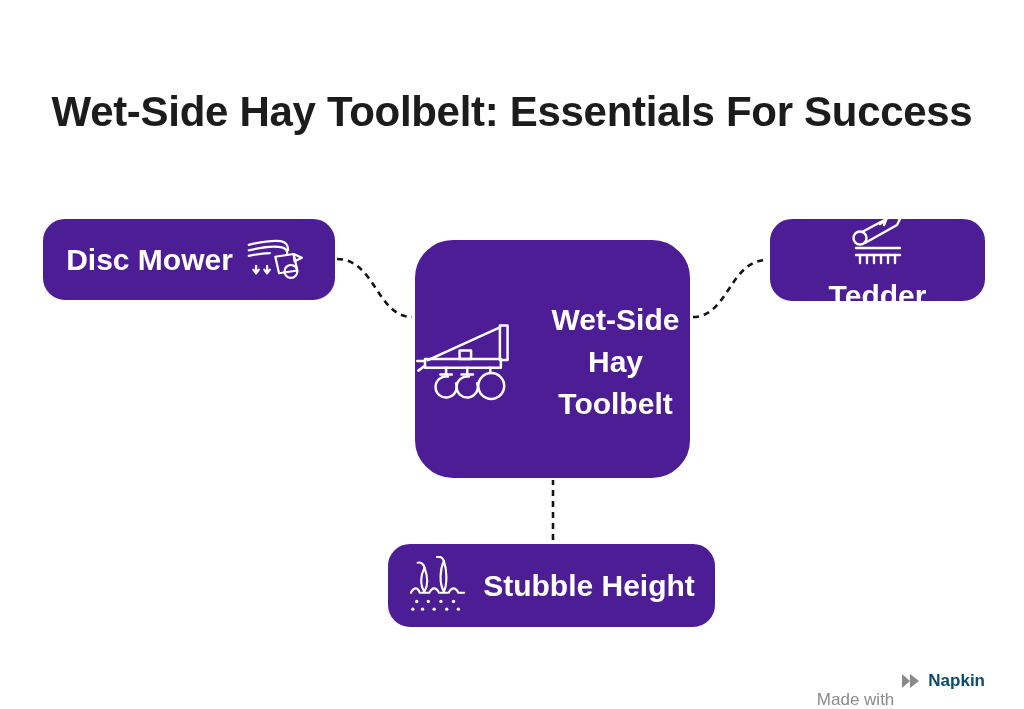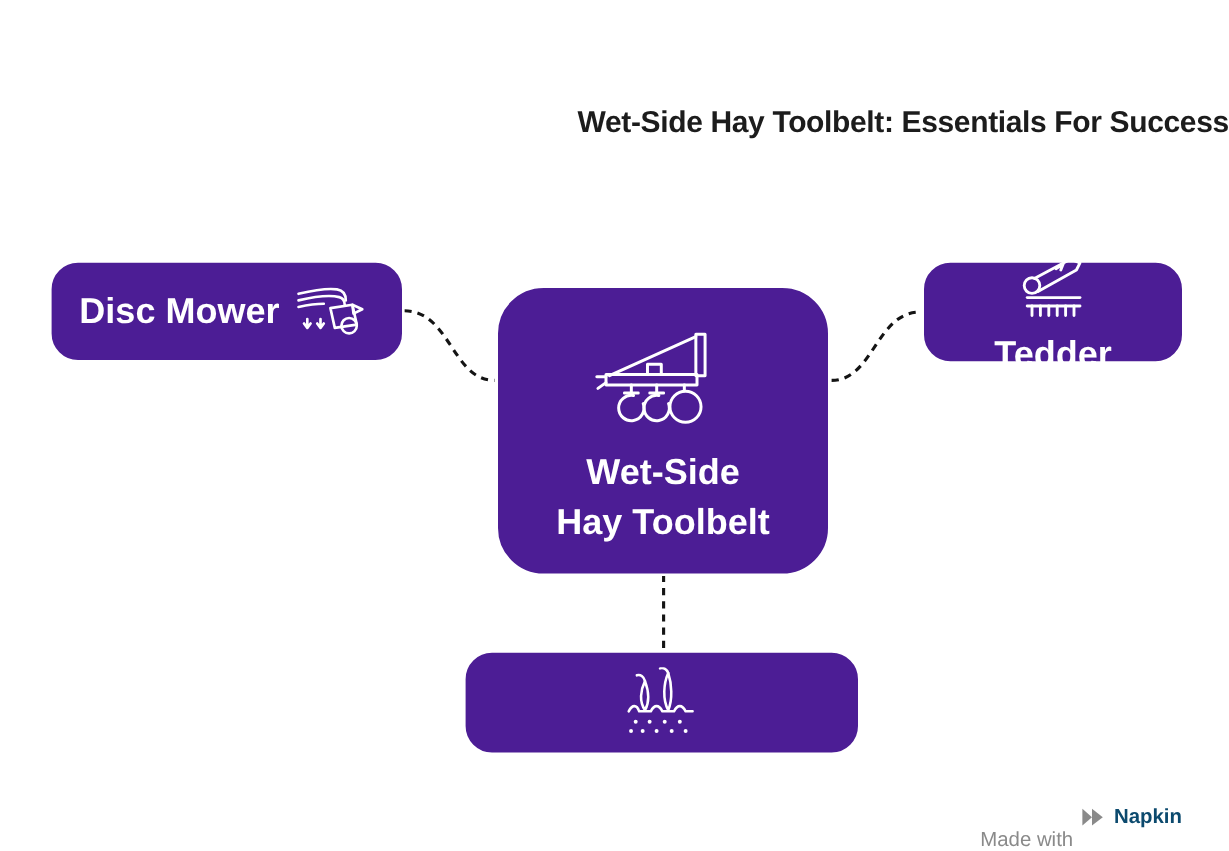--- a/index.html
+++ b/index.html
@@ -13,22 +13,22 @@
     width: 1024px;
     height: 709px;
     background: #ffffff;
     overflow: hidden;
   }
   .diagram-title {
     position: absolute;
     top: 88px;
     left: 0;
     width: 1024px;
-    text-align: right;
-    font-size: 25px;
+    text-align: center;
+    font-size: 42px;
     font-weight: 700;
     letter-spacing: -0.3px;
     color: #1c1c1c;
   }
   .node {
     position: absolute;
     background: #4c1d95;
     border: 2px solid #ffffff;
     box-sizing: border-box;
     color: #ffffff;
@@ -44,21 +44,21 @@
     font-size: 30px;
     font-weight: 700;
     white-space: nowrap;
   }
   .node-disc-mower { left: 41px;  top: 217px; width: 296px; height: 85px; }
   .node-tedder     { left: 768px; top: 217px; width: 219px; height: 86px; flex-direction: column; }
   .node-stubble    { left: 386px; top: 542px; width: 331px; height: 87px; }
   .node-hub {
     left: 413px; top: 238px; width: 279px; height: 242px;
     border-radius: 40px;
-    flex-direction: column;
+    flex-direction: row;
     gap: 10px;
     padding-top: 6px;
   }
   .hub-label {
     font-size: 30px;
     font-weight: 700;
     line-height: 1.4;
     text-align: center;
   }
   .icon { display: block; color: #ffffff; flex: 0 0 auto; }
@@ -158,20 +158,21 @@
         <circle cx="21" cy="47" r="1.7"></circle>
         <circle cx="34" cy="47" r="1.7"></circle>
         <circle cx="47" cy="47" r="1.7"></circle>
         <circle cx="5" cy="55" r="1.7"></circle>
         <circle cx="15" cy="55" r="1.7"></circle>
         <circle cx="27" cy="55" r="1.7"></circle>
         <circle cx="40" cy="55" r="1.7"></circle>
         <circle cx="52" cy="55" r="1.7"></circle>
       </g>
     </svg>
+    <span class="node-label">Stubble Height</span>
   </div>
 
   <div class="watermark">
     <span class="prefix">Made with</span>
     <svg width="20" height="16" viewBox="0 0 20 16" fill="#8a8a8a">
       <path d="M1 1 L9 8 L1 15 Z"></path>
       <path d="M9 1 L18 8 L9 15 Z"></path>
     </svg>
     <span class="brand">Napkin</span>
   </div>

